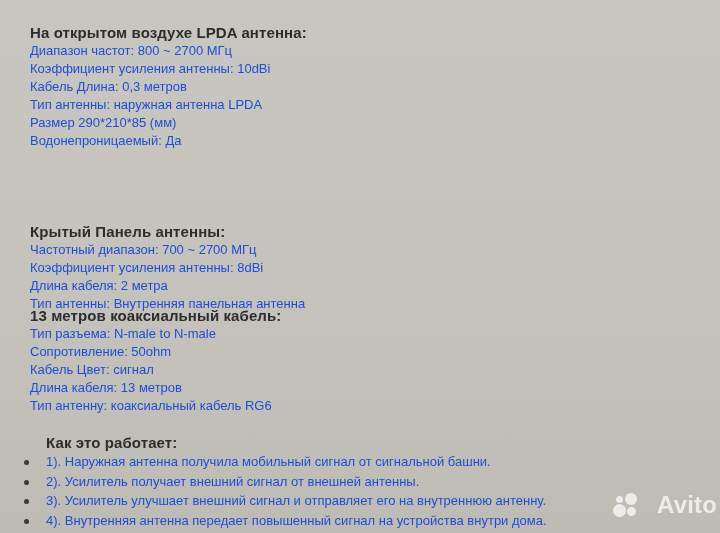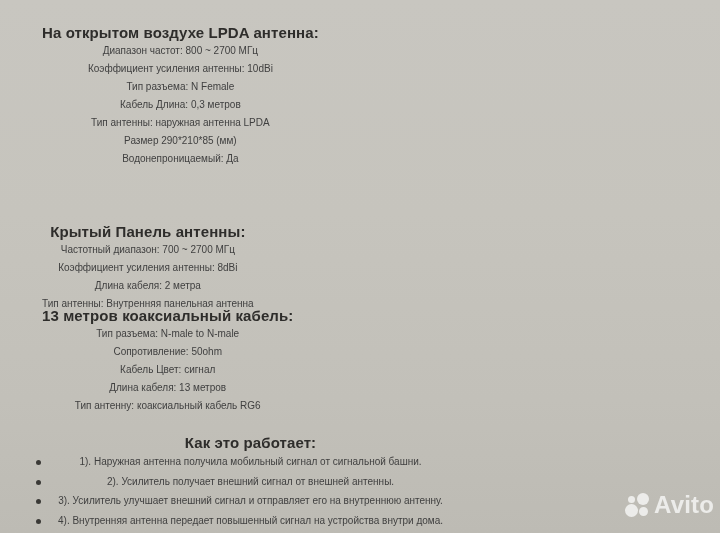--- a/index.html
+++ b/index.html
@@ -10,38 +10,38 @@
       width: 720px;
       height: 533px;
       overflow: hidden;
       background: linear-gradient(180deg, #c8c6c0 0%, #c6c4bd 40%, #c2c0b9 75%, #bdbbb4 100%);
       font-family: "Liberation Sans", sans-serif;
       color: #333230;
       position: relative;
     }
     .page {
       position: absolute;
-      left: 12px; top: 0;
-      width: 580px; height: 533px; text-align: center;
+      left: 0; top: 0;
+      width: 580px; height: 533px;
     }
     .section {
       position: absolute;
       left: 30px;
     }
     .section-title {
       font-weight: bold;
       font-size: 15px;
       line-height: 18px;
       color: #2e2d2b;
       letter-spacing: 0.1px;
     }
     .line {
-      font-size: 10px;
+      font-size: 13px;
       line-height: 18px;
-      color: #404040;
+      color: #1d4ed8;
       white-space: nowrap;
     }
     #sec-lpda { top: 24px; }
     #sec-panel { top: 179px; margin-top: 44px; }
     #sec-cable { top: 307px; }
     #sec-how { top: 434px; left: 33px; margin-left: 13px; }
     #sec-how .line { line-height: 19.5px; }
     .bullet-item {
       position: relative;
     }
@@ -53,21 +53,21 @@
       height: 5px;
       border-radius: 50%;
       background: #3a3936;
     }
     .watermark {
       position: absolute;
       left: 613px;
       top: 491px;
       display: flex;
       align-items: center;
-      gap: 3px;
+      gap: 18px;
       opacity: 0.9;
     }
     .avito-dots {
       position: relative;
       width: 26px;
       height: 26px;
     }
     .avito-dots span {
       position: absolute;
       border-radius: 50%;
@@ -82,21 +82,20 @@
   </style>
 </head>
 <body>
 
 <div class="page">
 
   <div class="section" id="sec-lpda">
     <div class="section-title">На открытом воздухе LPDA антенна:</div>
     <div class="line">Диапазон частот: 800 ~ 2700 МГц</div>
     <div class="line">Коэффициент усиления антенны: 10dBi</div>
-    <div class="line">Тип разъема: N Female</div>
     <div class="line">Кабель Длина: 0,3 метров</div>
     <div class="line">Тип антенны: наружная антенна LPDA</div>
     <div class="line">Размер 290*210*85 (мм)</div>
     <div class="line">Водонепроницаемый: Да</div>
   </div>
 
   <div class="section" id="sec-panel">
     <div class="section-title">Крытый Панель антенны:</div>
     <div class="line">Частотный диапазон: 700 ~ 2700 МГц</div>
     <div class="line">Коэффициент усиления антенны: 8dBi</div>

